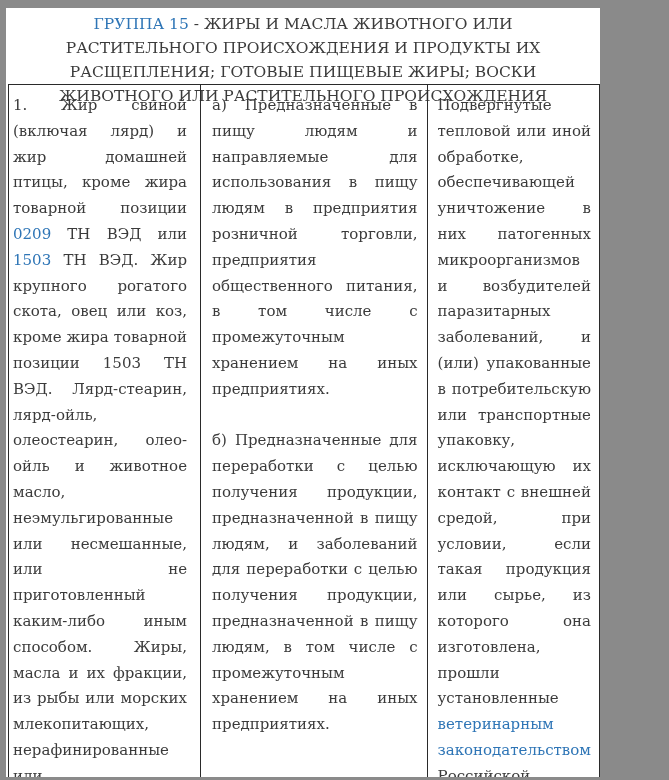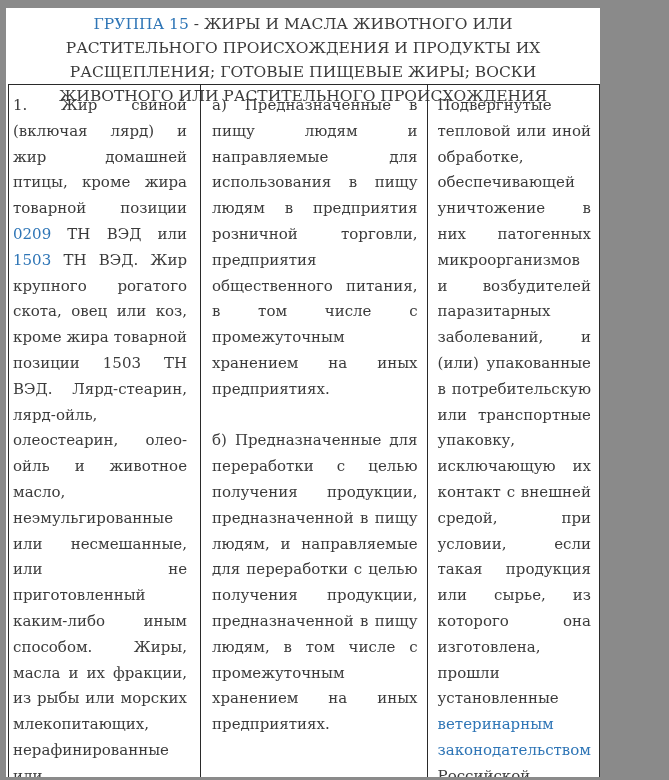--- a/index.html
+++ b/index.html
@@ -53,21 +53,21 @@
   </div>
 
   <div class="tbl">
 
     <div class="cell c1">
       <p><span>1. Жир свиной (включая лярд) и жир домашней птицы, кроме жира товарной позиции </span><a class="lnk">0209</a><span> ТН ВЭД или </span><a class="lnk">1503</a><span> ТН ВЭД. Жир крупного рогатого скота, овец или коз, кроме жира товарной позиции 1503 ТН ВЭД. Лярд-стеарин, лярд-ойль, олеостеарин, олео-ойль и животное масло, неэмульгированные или несмешанные, или не приготовленный каким-либо иным способом. Жиры, масла и их фракции, из рыбы или морских млекопитающих, нерафинированные или рафинированные, но без изменения химического состава. Жиропот и жировые вещества, получаемые из него (включая ланолин). Прочие жиры и масла животные и их фракции, нерафинированные или рафинированные, но без изменения химического состава. Жиры и масла животные и их фракции, полностью или частично</span></p>
     </div>
 
     <div class="cell c2">
       <p>а) Предназначенные в пищу людям и направляемые для использования в пищу людям в предприятия розничной торговли, предприятия общественного питания, в том числе с промежуточным хранением на иных предприятиях.</p>
-      <p>б) Предназначенные для переработки с целью получения продукции, предназначенной в пищу людям, и направляемые для переработки с целью получения продукции, предназначенной в пищу людям, в том числе с промежуточным хранением на иных предприятиях.</p>
+      <p>б) Предназначенные для переработки с целью получения продукции, предназначенной в пищу людям, и заболеваний для переработки с целью получения продукции, предназначенной в пищу людям, в том числе с промежуточным хранением на иных предприятиях.</p>
 
     </div>
 
     <div class="cell c3">
       <p><span>Подвергнутые тепловой или иной обработке, обеспечивающей уничтожение в них патогенных микроорганизмов и возбудителей паразитарных заболеваний, и (или) упакованные в потребительскую или транспортные упаковку, исключающую их контакт с внешней средой, при условии, если такая продукция или сырье, из которого она изготовлена, прошли установленные </span><a class="lnk">ветеринарным законодательством</a><span> Российской Федерации процедуры подтверждения (обеспечения) безопасности.</span></p>
     </div>
 
   </div>
 
 </div>

